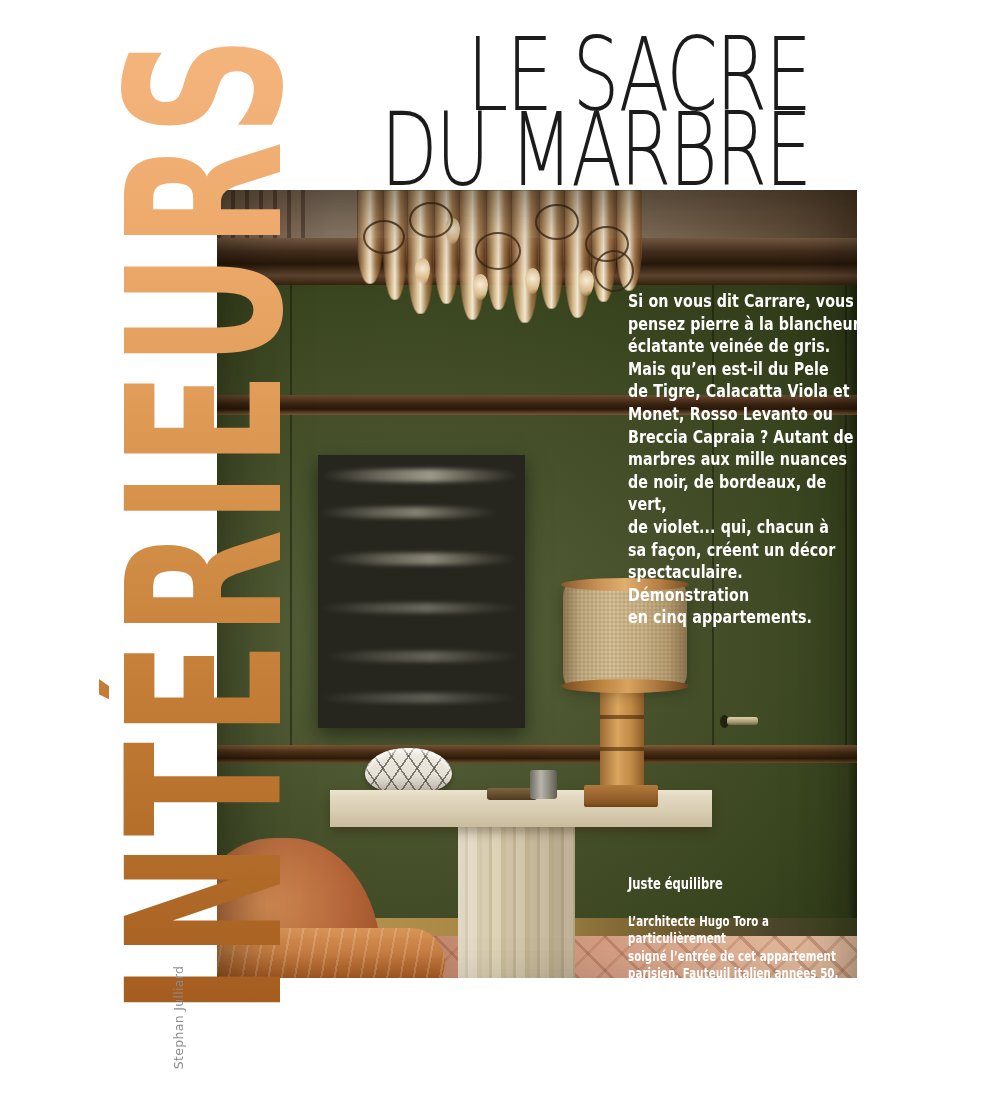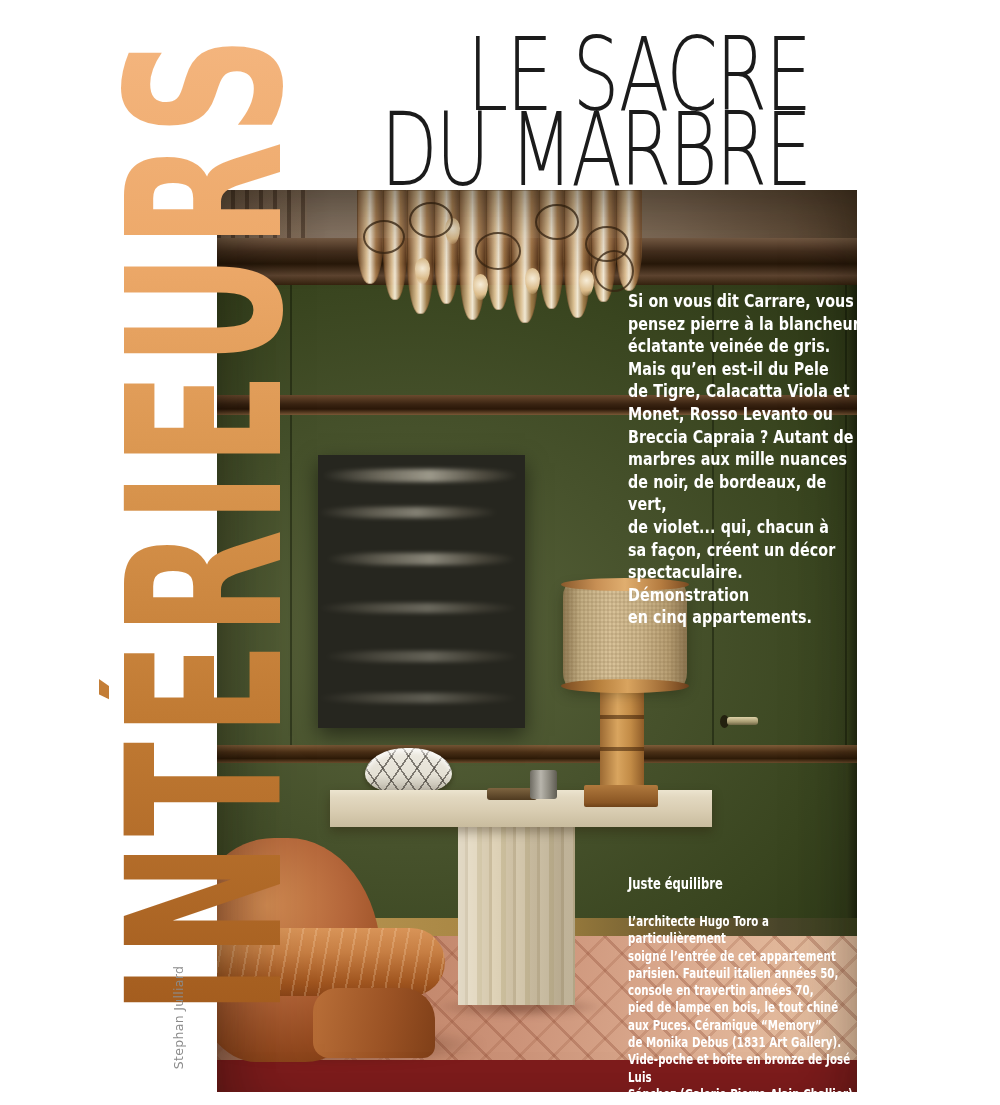--- a/index.html
+++ b/index.html
@@ -29,21 +29,21 @@
 
   
   .headline{
     position:absolute;left:340px;top:37px;width:470px;text-align:right;
     transform:scaleY(1.38);transform-origin:top right;
     color:var(--ink);font-weight:200;z-index:4;
   }
   .headline .line{font-size:74px;line-height:54px;letter-spacing:-2px;white-space:nowrap;}
 
   
-  .photo{position:absolute;left:217px;top:190px;width:640px;height:902px;overflow:hidden;background:#7f1d1d;z-index:2;}
+  .photo{position:absolute;left:217px;top:190px;width:640px;height:788px;overflow:hidden;background:#c2410c;z-index:2;}
   .photo::after{content:"";position:absolute;inset:0;pointer-events:none;
     box-shadow:inset 0 40px 70px -25px rgba(15,10,2,.5), inset 60px 0 90px -60px rgba(10,10,0,.35), inset -40px 0 90px -60px rgba(10,10,0,.4);}
 
   .upper-wall{left:0;top:0;width:640px;height:48px;
     background:linear-gradient(90deg,#6e5a49 0%,#8d7b6a 18%,#97856f 45%,#7e6a56 72%,#57432f 100%);}
   .upper-wall-slats{left:0;top:0;width:90px;height:48px;
     background:repeating-linear-gradient(90deg,rgba(60,40,25,.5) 0 4px,rgba(150,120,90,.25) 4px 14px);}
   .cornice{left:0;top:48px;width:640px;height:47px;
     background:linear-gradient(180deg,#7a5f47 0%,#46301f 28%,#271809 55%,#5d4430 80%,#35230f 100%);}
   .green-wall{left:0;top:95px;width:640px;height:651px;

